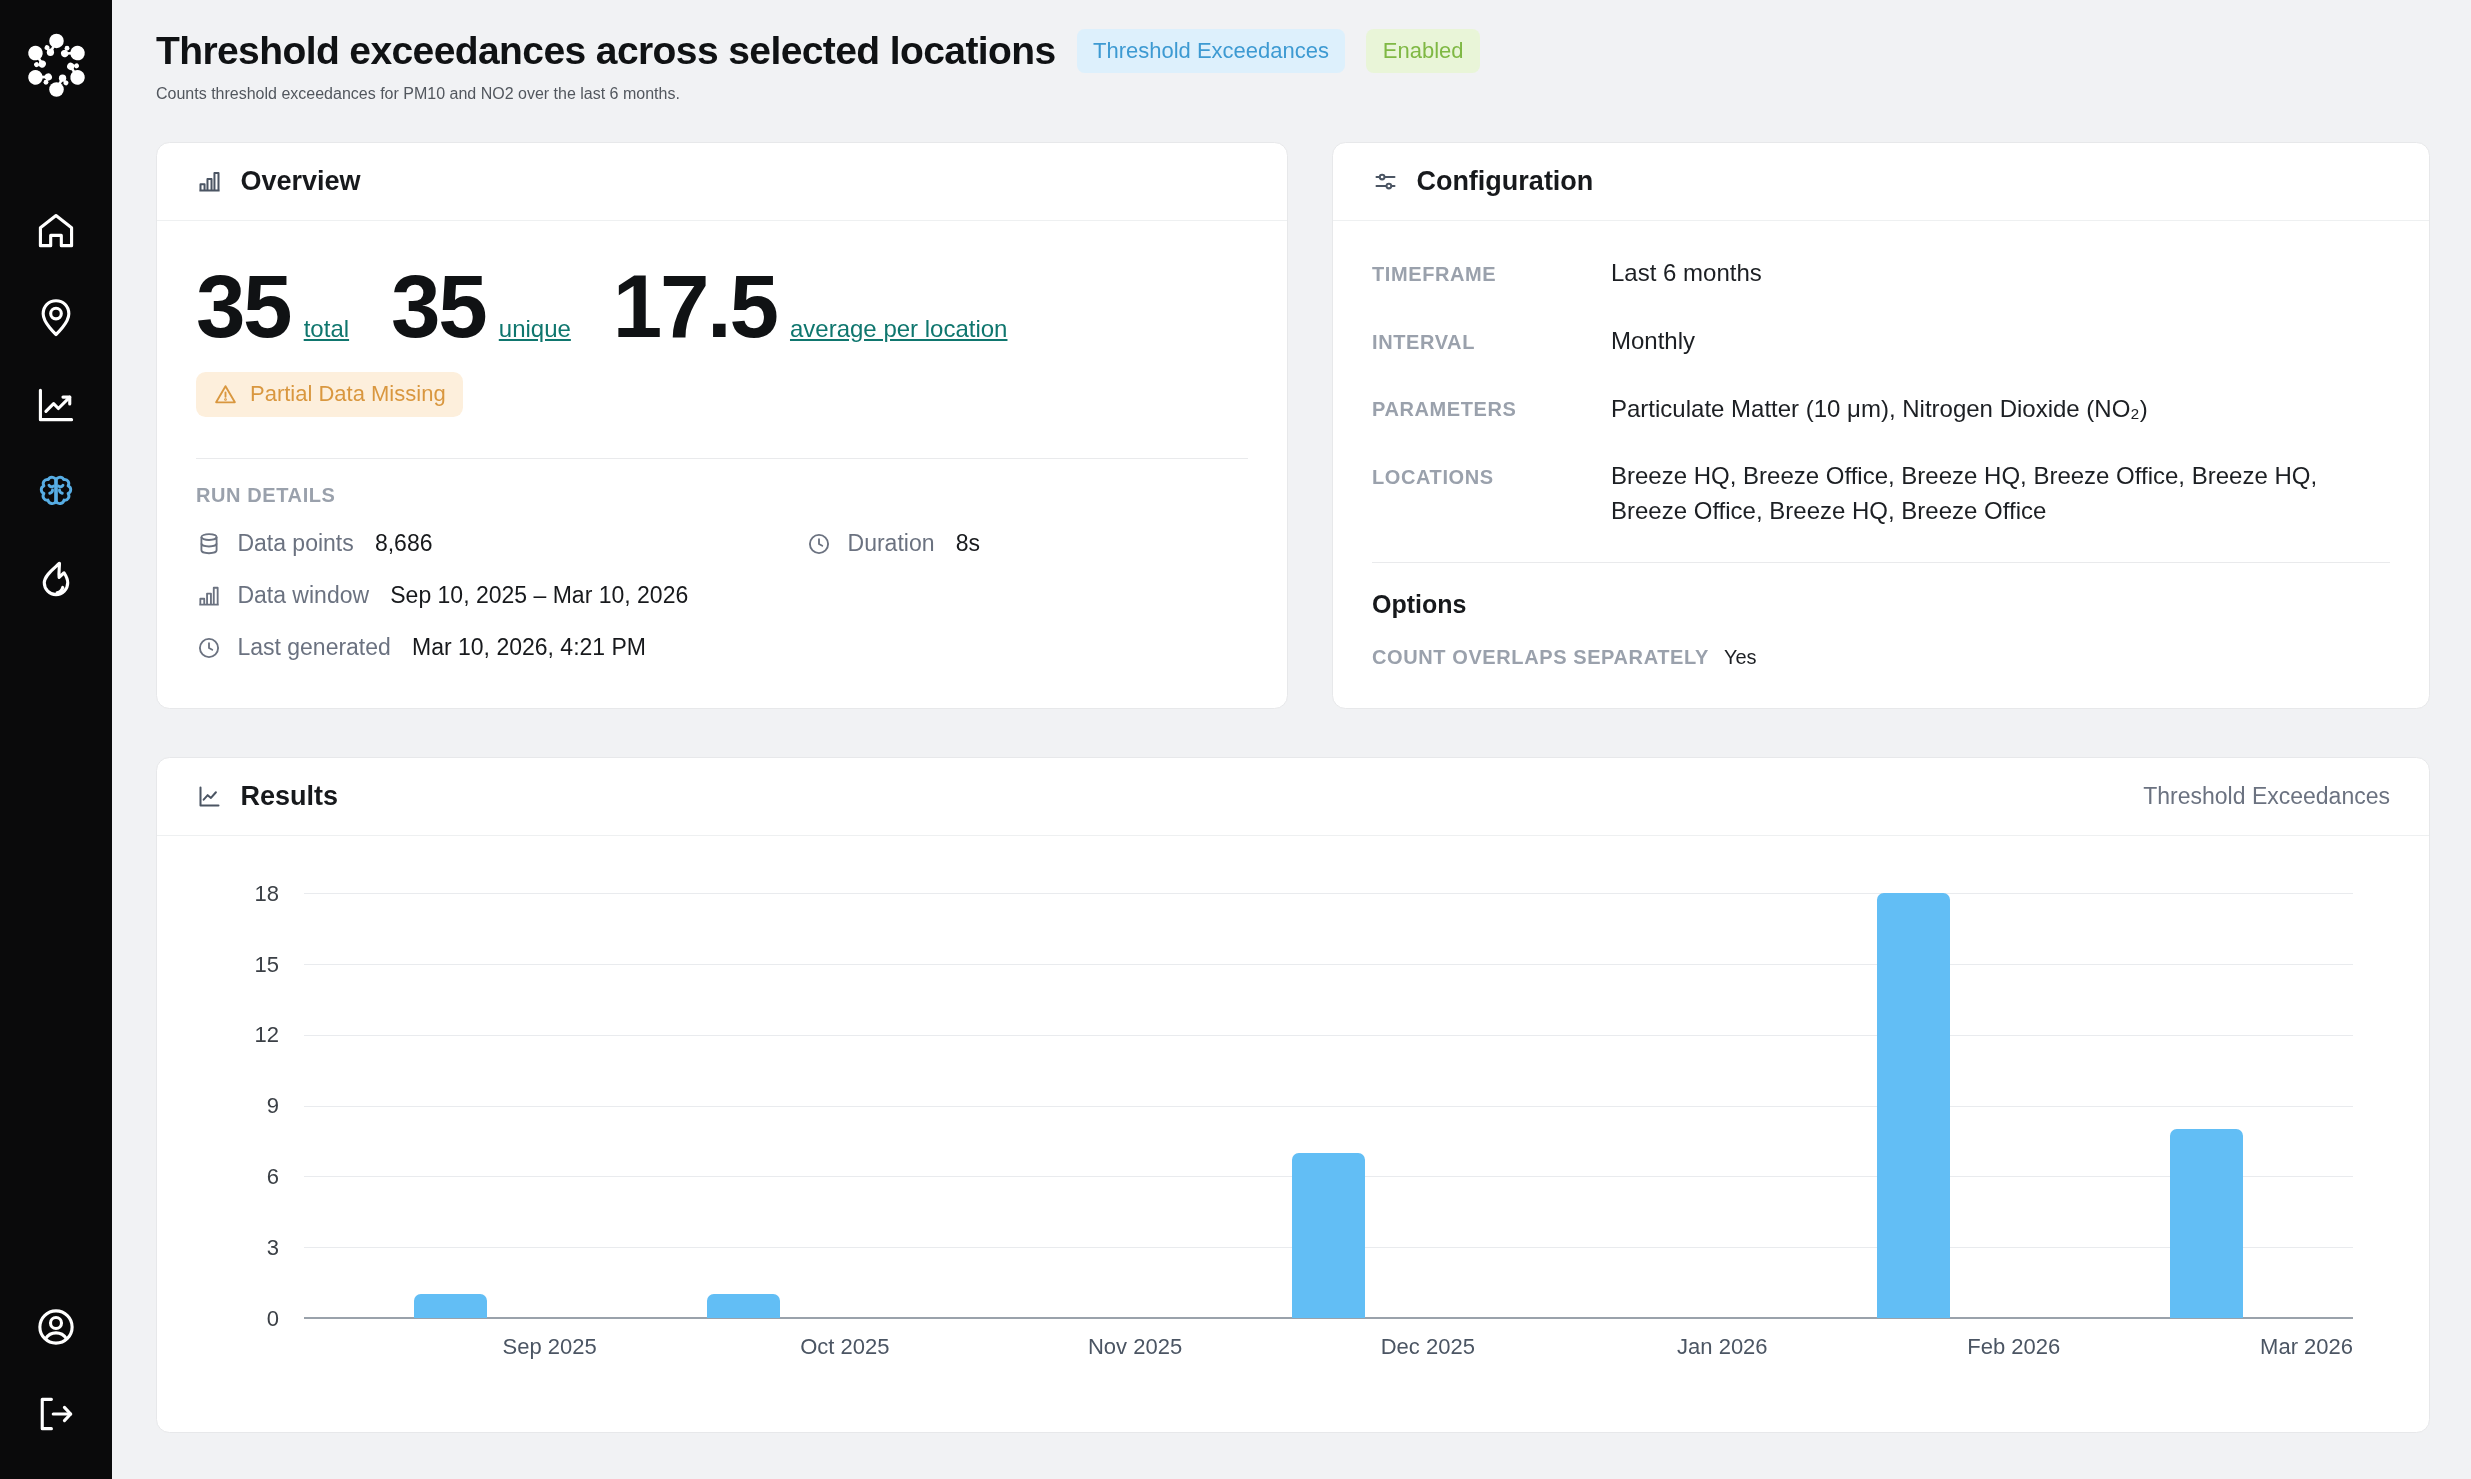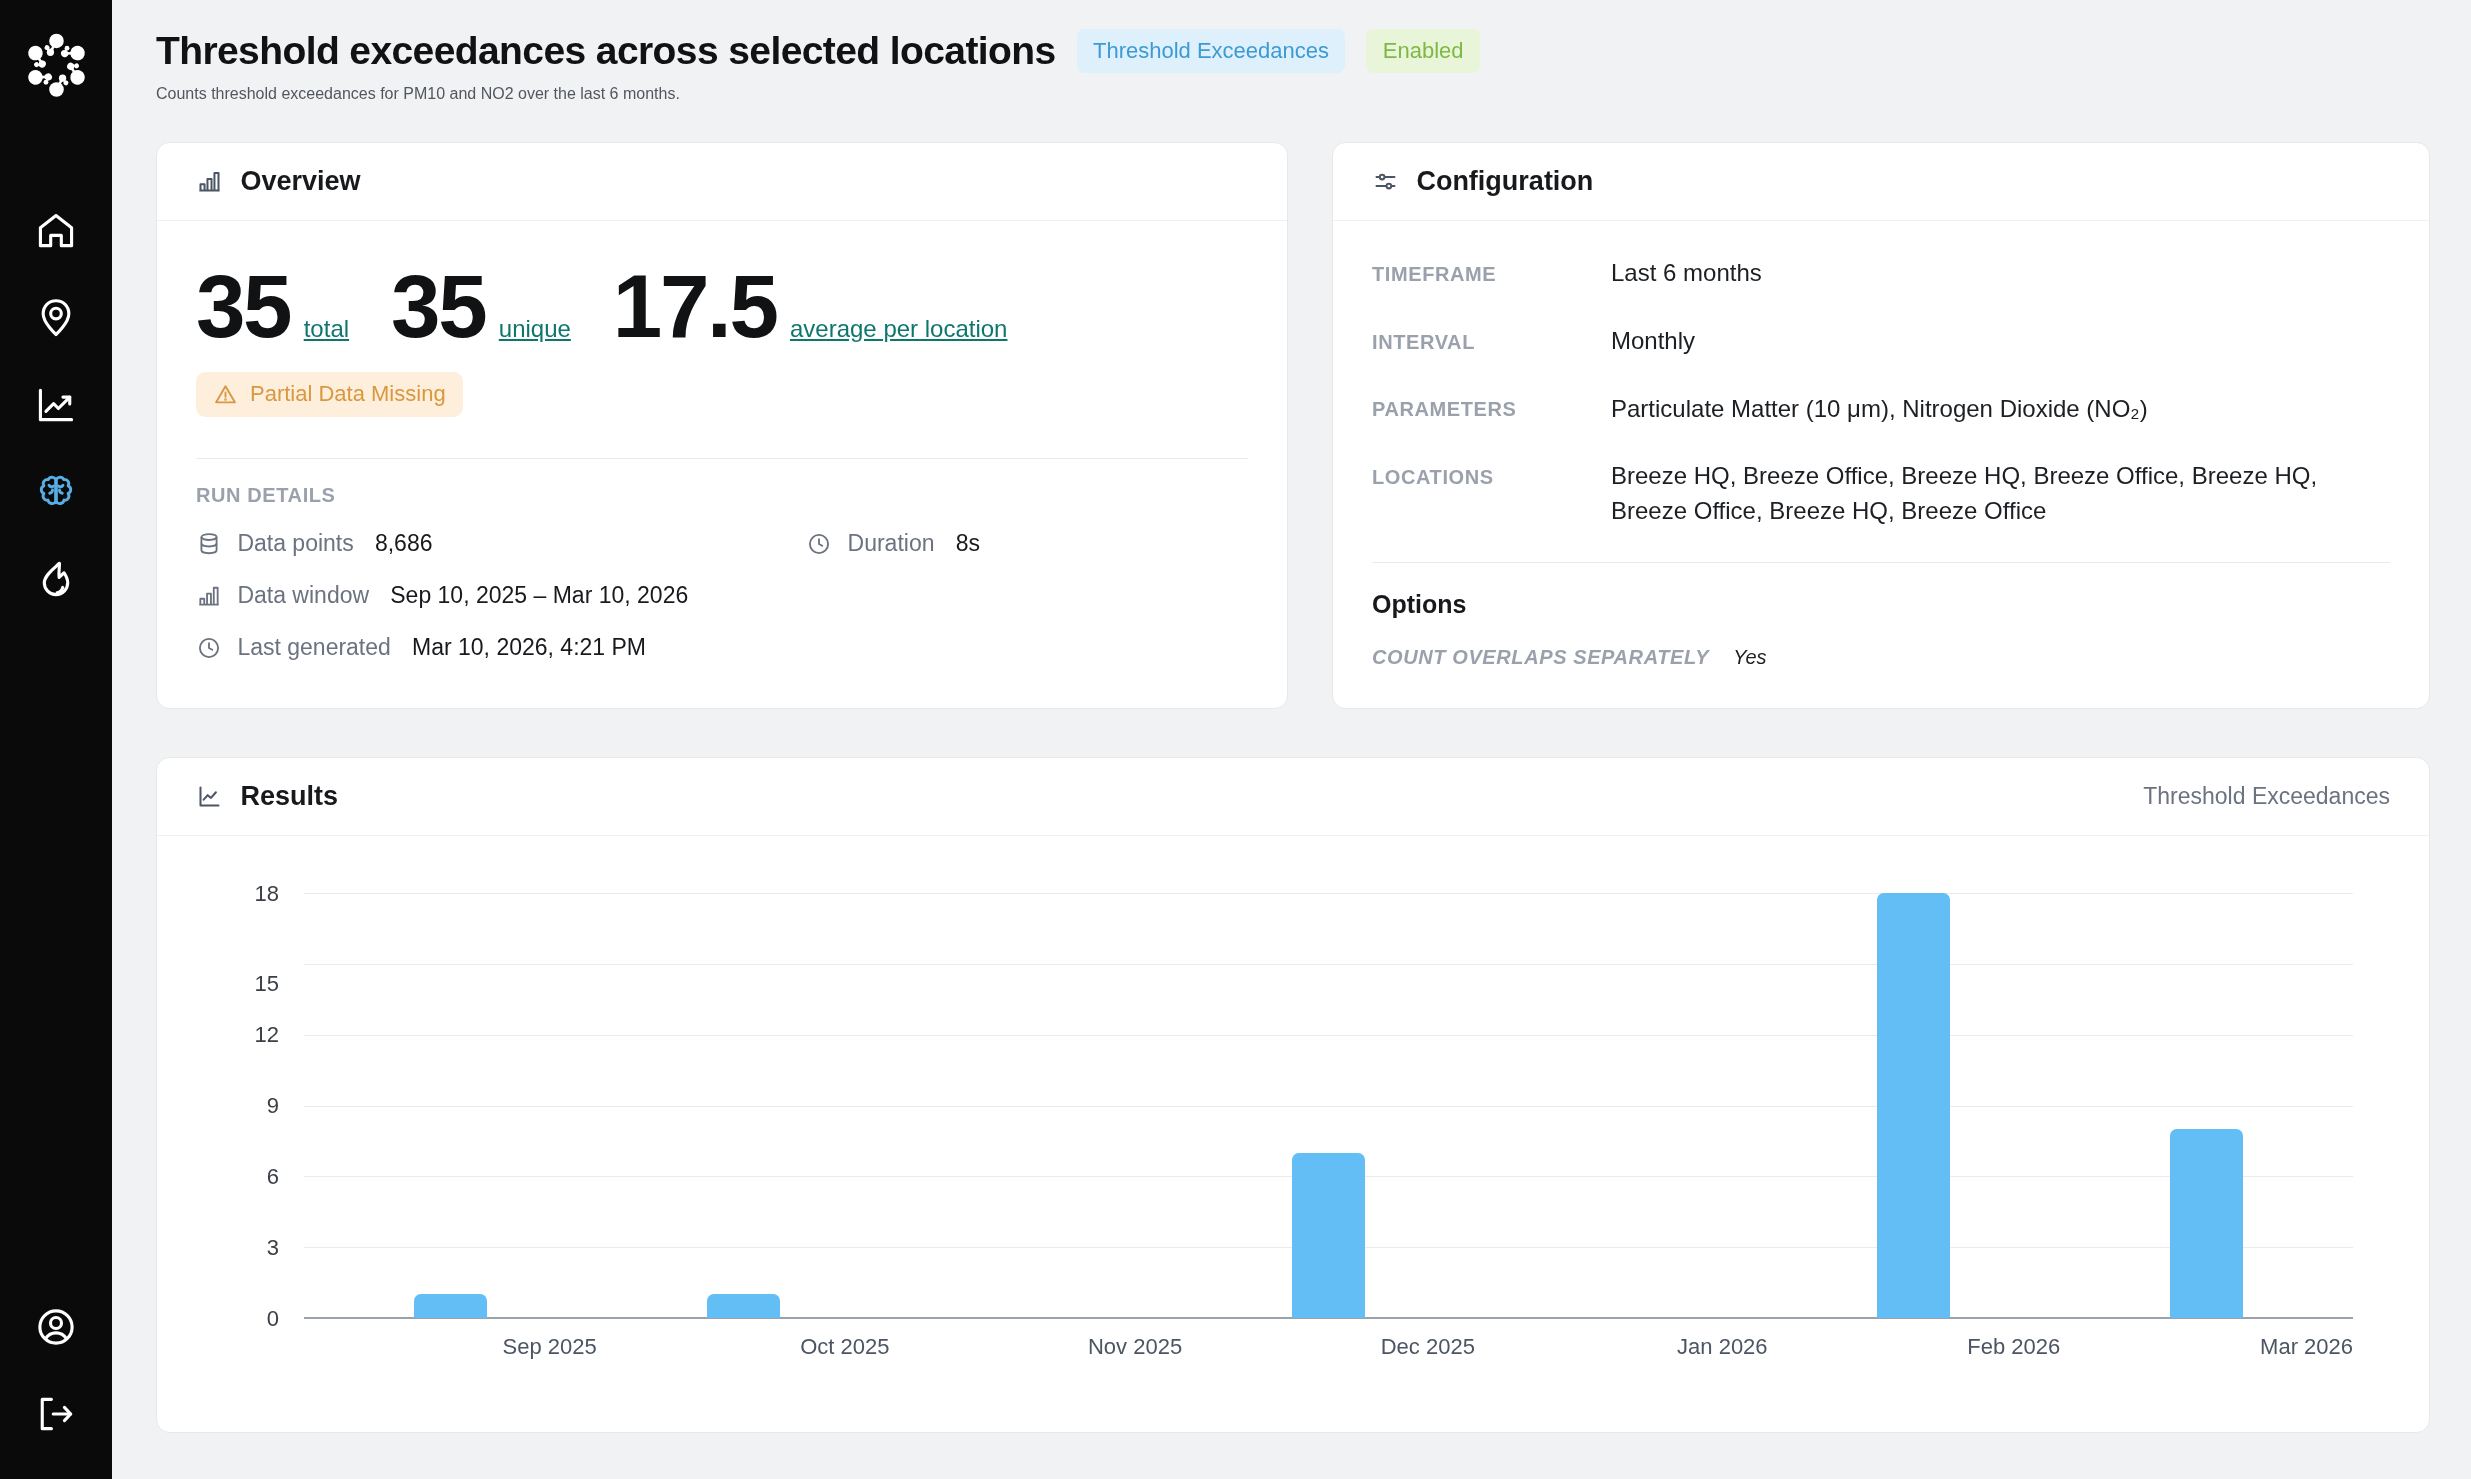--- a/index.html
+++ b/index.html
@@ -50,21 +50,21 @@
   .detail { display:flex; align-items:center; gap:15.4px; font-size:23px; }
   .detail svg { width:26px; height:26px; flex-shrink:0; }
   .detail-label { color:#6b7280; }
   .detail-value { color:#17191c; font-weight:500; margin-left:5.8px; }
   
   .cfg-row { display:flex; margin-bottom:33px; line-height:1.45; }
   .cfg-label { width:239px; flex-shrink:0; font-size:20px; font-weight:700; letter-spacing:0.6px; color:#9aa1ac; padding-top:3.9px; }
   .cfg-value { font-size:24px; color:#1c1f23; max-width:811px; }
   .cfg-divider { border:none; border-top:1px solid #e9eaec; margin:5.8px 0 27px 0; }
   .options-title { font-size:25px; font-weight:700; color:#17191c; margin-bottom:27px; }
-  .opt-row { display:flex; align-items:flex-start; gap:24px;font-style:italic; }
+  .opt-row { display:flex; align-items:flex-start; gap:15px; }
   .opt-label { font-size:20px; font-weight:700; letter-spacing:0.6px; color:#9aa1ac; }
   .opt-value { font-size:20px; color:#1c1f23; }
   
   .results-card { margin-top:48px; width:100%; min-height:676px; }
   .results-body { padding:56px 39px 58px 39px; }
   .plot-wrap { margin-left:108px; margin-right:37px; }
   .plot { position:relative; height:427px; }
   .gridline { position:absolute; left:0; right:0; height:1px; background:#e9ebee; }
   .gridline.axis { height:1.9px; background:#9aa2ab; }
   .ytick { position:absolute; left:-83px; width:58px; text-align:right; font-size:22px; color:#3b4046; }
@@ -282,21 +282,21 @@
             <div class="ytick" style="bottom: -12.6px;">0</div>
             <div class="gridline" style="bottom: 71px;"></div>
             <div class="ytick" style="bottom: 58px;">3</div>
             <div class="gridline" style="bottom: 142px;"></div>
             <div class="ytick" style="bottom: 129px;">6</div>
             <div class="gridline" style="bottom: 212px;"></div>
             <div class="ytick" style="bottom: 200px;">9</div>
             <div class="gridline" style="bottom: 283px;"></div>
             <div class="ytick" style="bottom: 271px;">12</div>
             <div class="gridline" style="bottom: 354px;"></div>
-            <div class="ytick" style="bottom: 322px;">15</div>
+            <div class="ytick" style="bottom: 341px;">15</div>
             <div class="gridline" style="bottom: 425px;"></div>
             <div class="ytick" style="bottom: 412px;">18</div>
             <div class="bars">
               <div class="bar-slot">
                 <div class="bar" style="height: 23.6px; background: rgb(98, 190, 245);"></div>
               </div>
               <div class="bar-slot">
                 <div class="bar" style="height: 23.6px; background: rgb(98, 190, 245);"></div>
               </div>
               <div class="bar-slot"></div>

